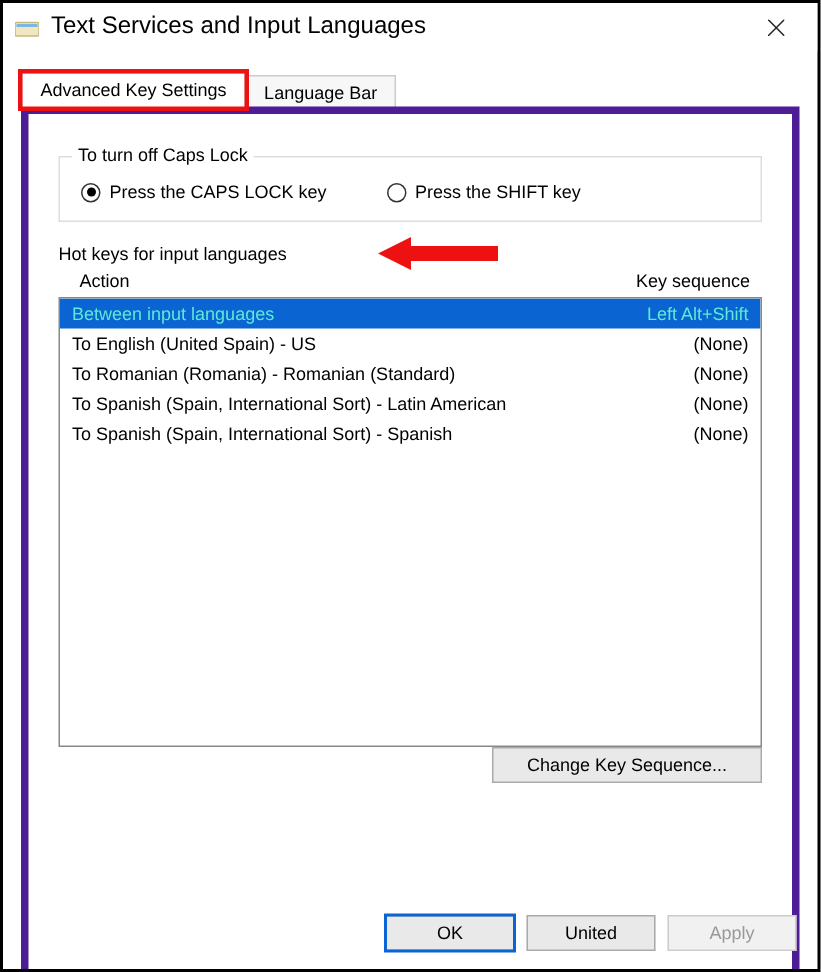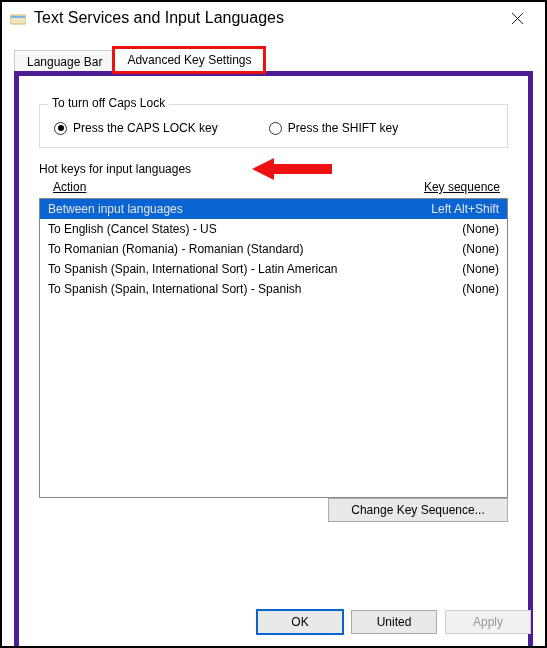--- a/index.html
+++ b/index.html
@@ -90,21 +90,21 @@
   .groupbox .legend {
     position: absolute;
     top: -9px;
     left: 8px;
     background: #fff;
     padding: 0 4px;
     font-size: 12px;
   }
   .radios {
     display: flex;
-    gap: 51px;
+    gap: 40px;
     margin-top: 6px;
     padding-left: 4px;
   }
   .radio {
     display: flex;
     align-items: center;
     gap: 6px;
     font-size: 12px;
     cursor: default;
   }
@@ -129,41 +129,40 @@
     display: inline-block;
     position: relative;
   }
   .listwrap {
     margin-top: 2px;
   }
   .listhead {
     display: flex;
     padding: 2px 8px 4px 14px;
     font-size: 12px;
-    text-decoration: underline;
   }
   .listhead .col-action { flex: 1; }
   .listhead .col-keyseq { text-align: right; width: 120px; }
   .listbox {
     border: 1px solid #888;
     background: #fff;
     height: 300px;
     overflow: auto;
   }
   .row {
     display: flex;
     padding: 3px 8px 3px 8px;
     font-size: 12px;
     cursor: default;
   }
   .row .cell-action { flex: 1; white-space: nowrap; overflow: hidden; }
   .row .cell-keyseq { text-align: right; width: 120px; white-space: nowrap; }
   .row.selected {
     background: #0a64d1;
-    color: #e5e5e5;
+    color: #5eead4;
   }
   .btnrow {
     display: flex;
     justify-content: flex-end;
     margin-top: 0;
   }
   .btn {
     min-width: 86px;
     height: 24px;
     background: #e9e9e9;
@@ -218,22 +217,22 @@
   <div class="close">
     <svg width="11" height="11" viewBox="0 0 11 11">
       <line x1="0" y1="0" x2="11" y2="11" stroke="#222" stroke-width="1"></line>
       <line x1="11" y1="0" x2="0" y2="11" stroke="#222" stroke-width="1"></line>
     </svg>
   </div>
 </div>
 
 <div class="content">
   <div class="tabstrip">
+    <div class="tab active highlight-red">Advanced Key Settings</div>
     <div class="tab inactive">Language Bar</div>
-    <div class="tab active highlight-red">Advanced Key Settings</div>
   </div>
 
   <div class="tabpanel">
     <div class="groupbox">
       <span class="legend">To turn off Caps Lock</span>
       <div class="radios">
         <div class="radio checked">
           <span class="circle"></span>
           <span>Press the CAPS LOCK key</span>
         </div>
@@ -250,21 +249,21 @@
       <div class="listhead">
         <div class="col-action">Action</div>
         <div class="col-keyseq">Key sequence</div>
       </div>
       <div class="listbox" id="hotkey-listbox">
           <div class="row selected">
             <div class="cell-action">Between input languages</div>
             <div class="cell-keyseq">Left Alt+Shift</div>
           </div>
           <div class="row">
-            <div class="cell-action">To English (Cancel States) - US</div>
+            <div class="cell-action">To English (United Spain) - US</div>
             <div class="cell-keyseq">(None)</div>
           </div>
           <div class="row">
             <div class="cell-action">To Romanian (Romania) - Romanian (Standard)</div>
             <div class="cell-keyseq">(None)</div>
           </div>
           <div class="row">
             <div class="cell-action">To Spanish (Spain, International Sort) - Latin American</div>
             <div class="cell-keyseq">(None)</div>
           </div>

